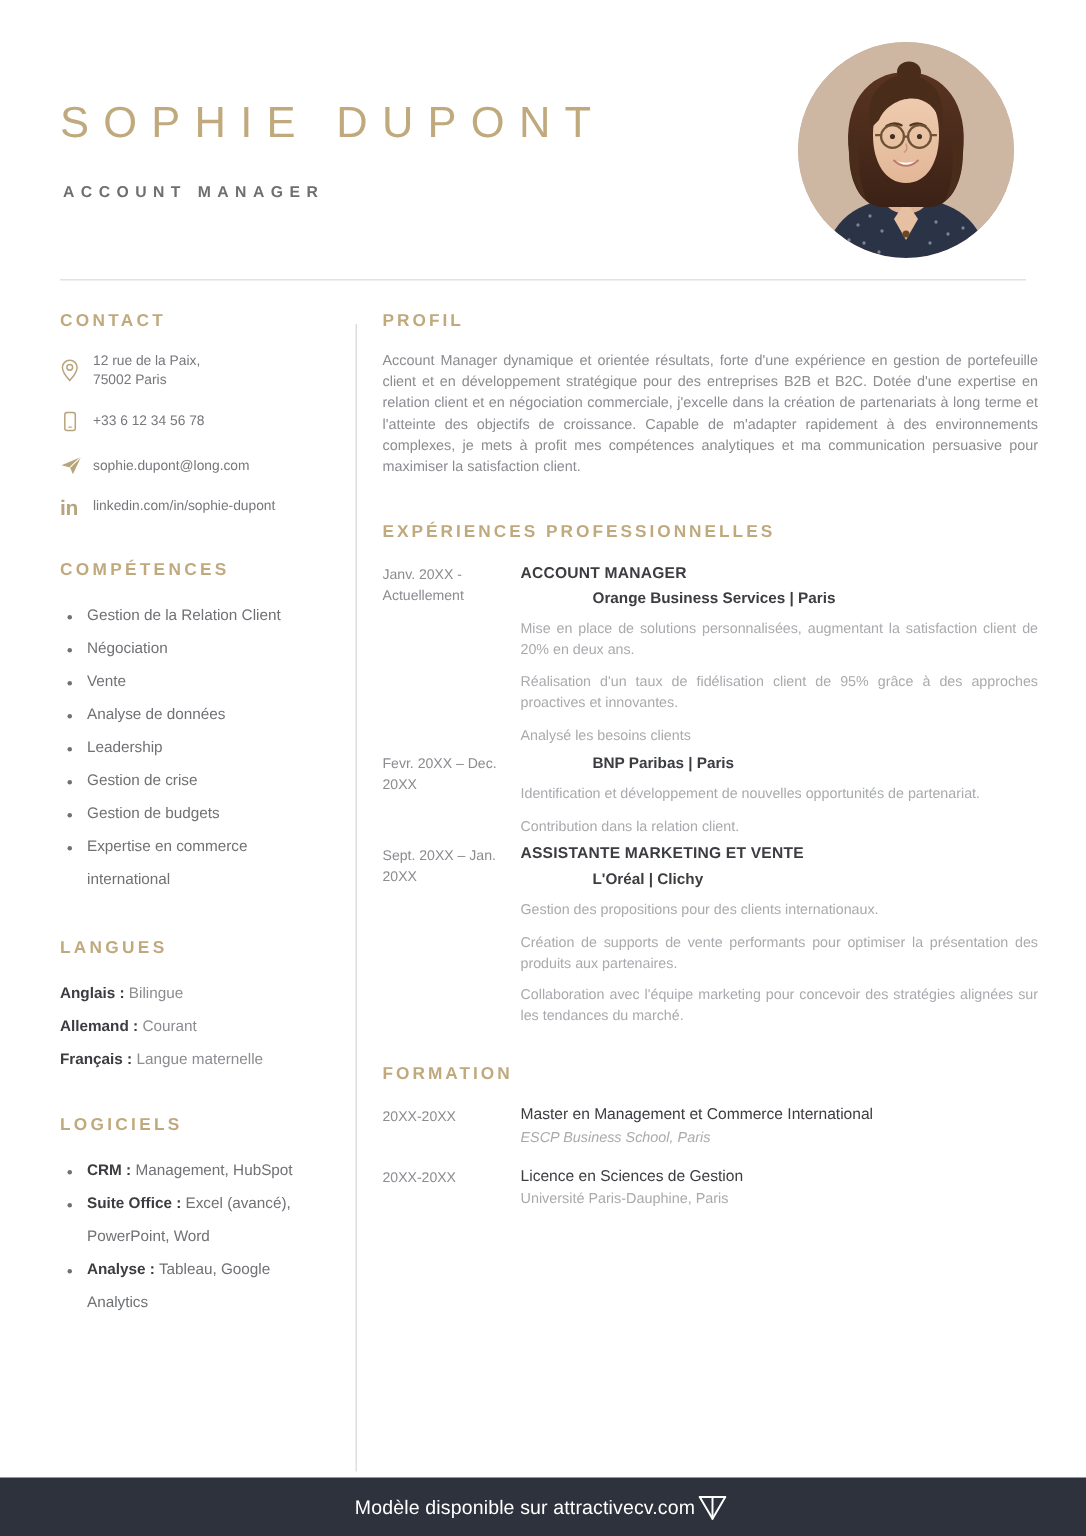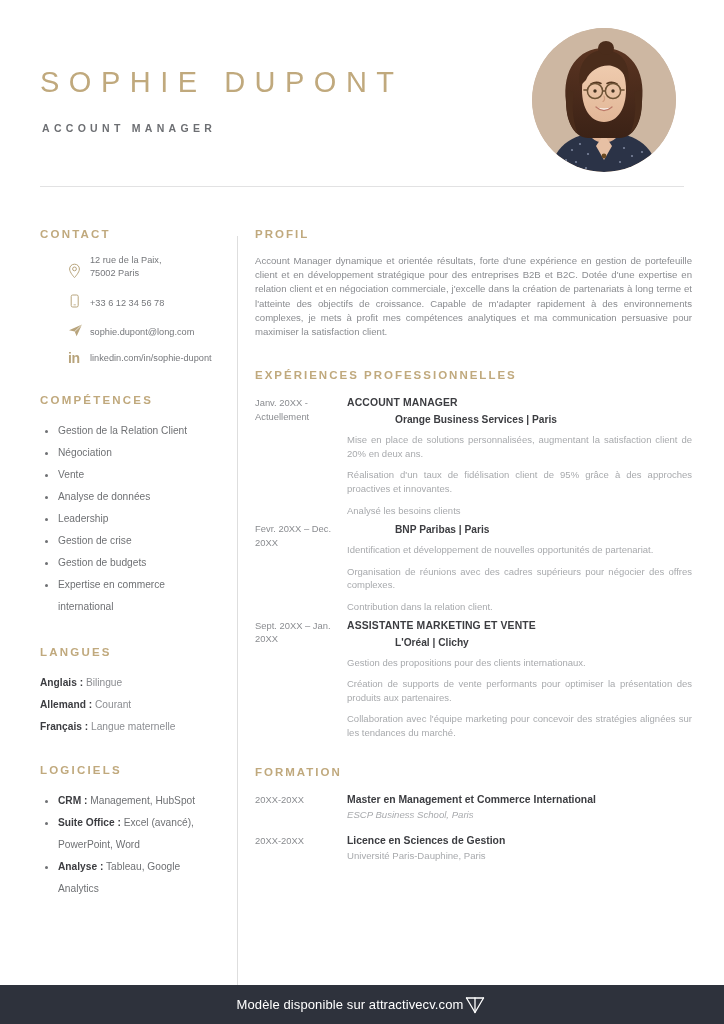--- a/index.html
+++ b/index.html
@@ -66,21 +66,21 @@
     left: 40px;
     top: 186px;
     width: 644px;
     height: 1px;
     background: #e2e2e3;
   }
 
   
   .columns {
     position: absolute;
-    top: 228px;
+    top: 208px;
     left: 0;
     width: 724px;
     height: 773px;
   }
   .v-divider {
     position: absolute;
     left: 237px;
     top: 8px;
     width: 1px;
     height: 765px;
@@ -109,23 +109,22 @@
   }
   .sec-title.right {
     letter-spacing: 2.0px;
     font-size: 11.5px;
   }
   .section { margin-bottom: 26px; }
 
   
   .contact-row {
     display: flex;
-    align-items: flex-end;
+    align-items: center;
     margin-bottom: 13px;
-    margin-left: 28px;
   }
   .contact-icon {
     width: 22px;
     min-width: 22px;
     display: flex;
     justify-content: flex-start;
     align-items: flex-start;
     padding-top: 1px;
   }
   .contact-icon svg { display:block; }
@@ -227,21 +226,21 @@
   .edu-date {
     width: 92px;
     min-width: 92px;
     font-size: 9.4px;
     color: #8a8c90;
     padding-top: 2px;
   }
   .edu-body { flex: 1; }
   .edu-degree {
     font-size: 10.4px;
-    font-weight: 700;
+    font-weight: 400;
     color: #3c3d41;
     line-height: 15px;
   }
   .edu-school {
     font-size: 9.6px;
     color: #a8aaad;
     line-height: 15px;
   }
   .edu-school.italic { font-style: italic; }
 
@@ -466,21 +465,20 @@
             <div class="exp-desc">Réalisation d'un taux de fidélisation client de 95% grâce à des approches proactives et innovantes.</div>
             <div class="exp-desc">Analysé les besoins clients</div>
           </div>
         </div>
 
         <div class="exp-item">
           <div class="exp-date">Fevr. 20XX – Dec. 20XX</div>
           <div class="exp-body">
             <div class="exp-company">BNP Paribas | Paris</div>
             <div class="exp-desc">Identification et développement de nouvelles opportunités de partenariat.</div>
-            <div class="exp-desc">Organisation de réunions avec des cadres supérieurs pour négocier des offres complexes.</div>
             <div class="exp-desc">Contribution dans la relation client.</div>
           </div>
         </div>
 
         <div class="exp-item">
           <div class="exp-date">Sept. 20XX – Jan. 20XX</div>
           <div class="exp-body">
             <div class="exp-title">ASSISTANTE MARKETING ET VENTE</div>
             <div class="exp-company">L'Oréal | Clichy</div>
             <div class="exp-desc">Gestion des propositions pour des clients internationaux.</div>

